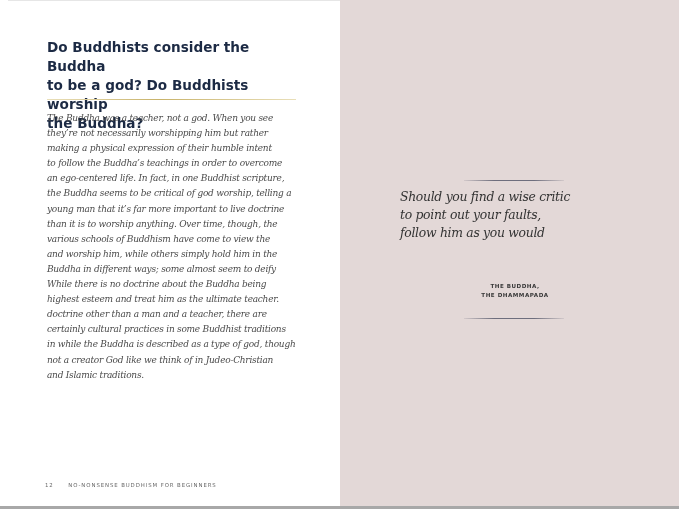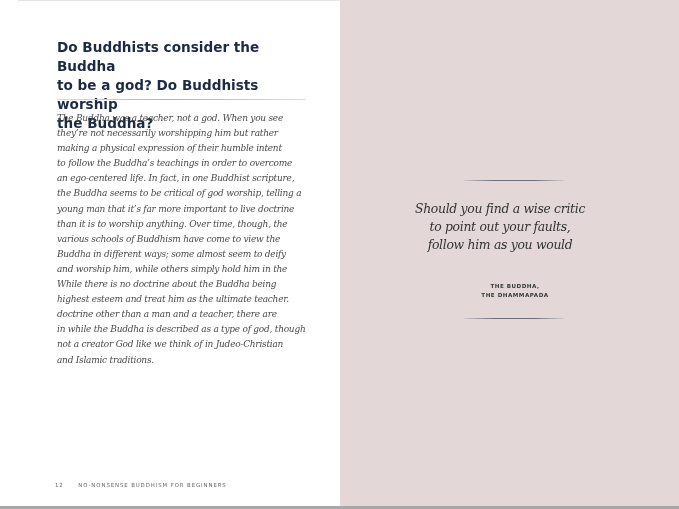--- a/index.html
+++ b/index.html
@@ -1,28 +1,28 @@
 <!DOCTYPE html>
 <html><head>
 <meta charset="utf-8">
 <style>
   html,body{margin:0;padding:0;}
   body{width:679px;height:509px;position:relative;overflow:hidden;background:#ffffff;}
   .spread{position:absolute;left:0;top:0;width:679px;height:506px;}
-  .left-page{position:absolute;left:18px;top:0;width:340px;height:436px;background:#ffffff;border-top:1px solid #e6e6e6;box-sizing:border-box;}
+  .left-page{position:absolute;left:8px;top:0;width:340px;height:436px;background:#ffffff;border-top:1px solid #e6e6e6;box-sizing:border-box;}
   .right-page{position:absolute;left:340px;top:0;width:339px;height:506px;background:#e3d8d7;}
   .bottom-edge{position:absolute;left:0;top:506px;width:679px;height:3px;background:#a8a8a8;}
   .heading{position:absolute;left:39px;top:37px;width:260px;font-family:"DejaVu Sans",sans-serif;font-weight:bold;font-size:13.6px;line-height:19px;color:#1c2a44;letter-spacing:0;}
   .heading-rule{position:absolute;left:39px;top:98px;width:249px;height:1px;background:linear-gradient(to right,#e9dfb9,#c9b36a 45%,#e9dfb9);}
   .body-text{position:absolute;left:39px;top:110px;width:262px;font-family:"DejaVu Serif",serif;font-size:9px;line-height:15.1px;color:#4a4a4a;letter-spacing:-0.25px;font-style:italic;}
   .body-text span{display:block;white-space:nowrap;}
   .footer{position:absolute;left:37px;top:481px;font-family:"DejaVu Sans",sans-serif;font-size:5.4px;letter-spacing:0.9px;color:#6a6a6a;}
   .footer .num{margin-right:12px;}
   .quote-rule{position:absolute;left:464px;width:100px;height:1px;background:linear-gradient(to right,rgba(110,110,125,0.15),#6e6e7d 30%,#6e6e7d 70%,rgba(110,110,125,0.15));}
-  .quote{position:absolute;left:400px;top:200px;width:200px;text-align:center;font-family:"DejaVu Serif",serif;font-style:italic;font-size:12.4px;line-height:17.8px;color:#333;letter-spacing:-0.3px;}
+  .quote{position:absolute;left:400px;top:188px;width:200px;font-family:"DejaVu Serif",serif;font-style:italic;font-size:12.4px;line-height:17.8px;color:#333;letter-spacing:-0.3px;}
   .quote span{display:block;white-space:nowrap;}
   .attribution{position:absolute;left:440px;top:282px;width:150px;text-align:center;font-family:"DejaVu Sans",sans-serif;font-weight:bold;font-size:5.6px;line-height:8.6px;letter-spacing:0.5px;color:#3a3a3a;}
   .attribution span{display:block;}
 </style>
 </head>
 <body>
 
 <div class="spread">
   <div class="left-page">
     <div class="heading">
@@ -34,25 +34,26 @@
     <div class="body-text">
       <span>The Buddha was a teacher, not a god. When you see</span>
       <span>they’re not necessarily worshipping him but rather</span>
       <span>making a physical expression of their humble intent</span>
       <span>to follow the Buddha’s teachings in order to overcome</span>
       <span>an ego-centered life. In fact, in one Buddhist scripture,</span>
       <span>the Buddha seems to be critical of god worship, telling a</span>
       <span>young man that it’s far more important to live doctrine</span>
       <span>than it is to worship anything. Over time, though, the</span>
       <span>various schools of Buddhism have come to view the</span>
+      <span>and worship him, while others simply hold him in the</span>
       <span>Buddha in different ways; some almost seem to deify</span>
-      <span>and worship him, while others simply hold him in the</span>
       <span>While there is no doctrine about the Buddha being</span>
       <span>highest esteem and treat him as the ultimate teacher.</span>
       <span>doctrine other than a man and a teacher, there are</span>
+      <span>certainly cultural practices in some Buddhist traditions</span>
       <span>in while the Buddha is described as a type of god, though</span>
       <span>not a creator God like we think of in Judeo-Christian</span>
       <span>and Islamic traditions.</span>
     </div>
     <div class="footer">
       <span class="num">12</span>
       <span>NO-NONSENSE BUDDHISM FOR BEGINNERS</span>
     </div>
   </div>
 

